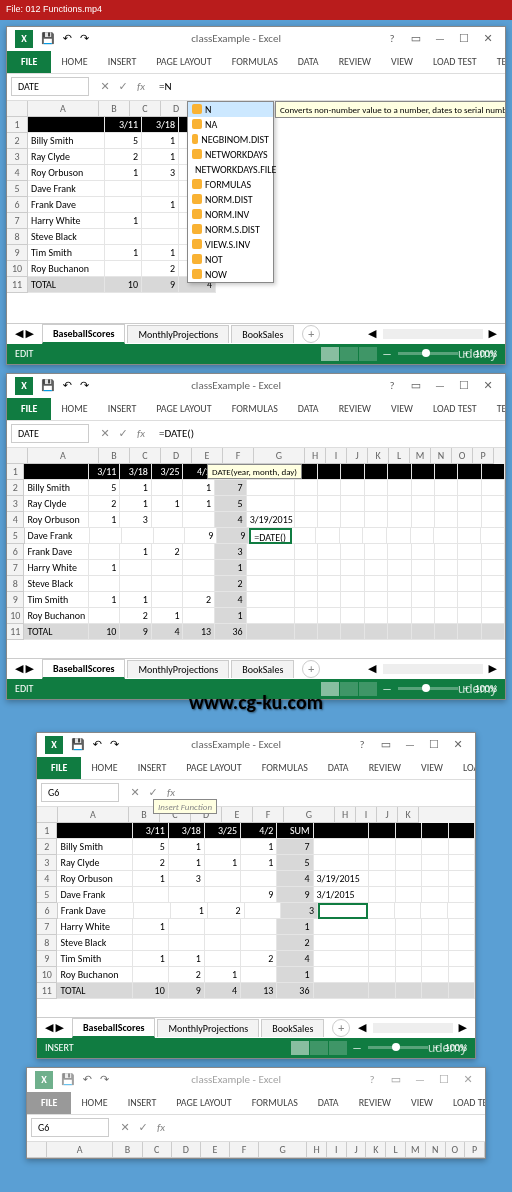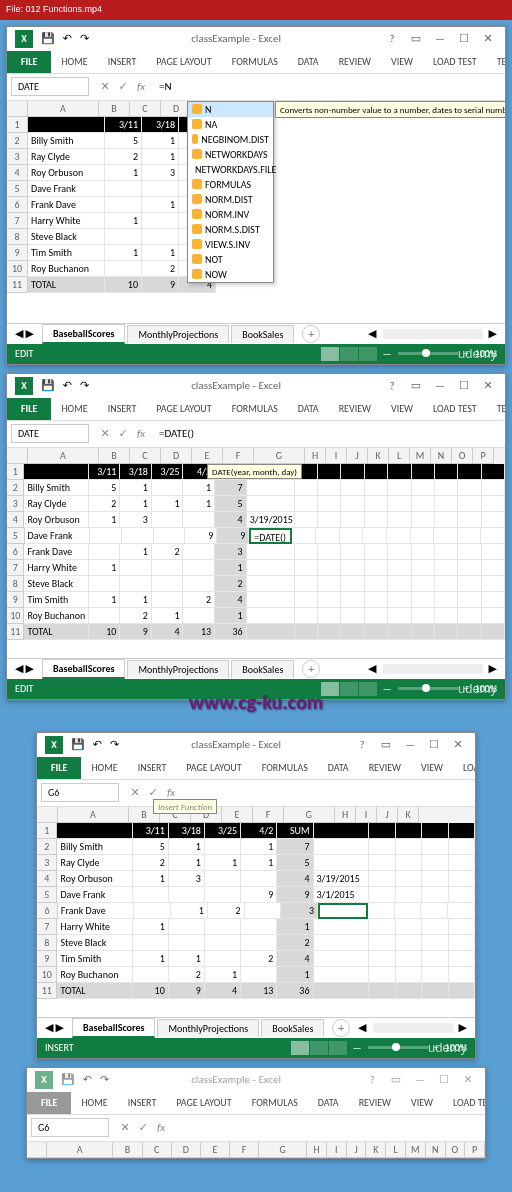--- a/index.html
+++ b/index.html
@@ -41,21 +41,21 @@
 .sheet-tab{padding:2px 10px;font-size:10px;border:1px solid #ccc;background:#f3f3f3;border-bottom:none}
 .sheet-tab.active{background:#fff;border-bottom:2px solid #107c41;font-weight:bold}
 .add-sheet{width:16px;height:16px;border:1px solid #ccc;border-radius:50%;display:flex;align-items:center;justify-content:center;font-size:12px;color:#888;margin-left:6px}
 .status-bar{background:#107c41;color:#fff;height:20px;display:flex;align-items:center;padding:0 8px;font-size:10px;justify-content:space-between}
 .status-right{display:flex;align-items:center;gap:6px}
 .view-btns{display:flex;gap:1px}
 .view-btn{width:18px;height:14px;background:rgba(255,255,255,.2)}
 .view-btn.active{background:rgba(255,255,255,.5)}
 .zoom-slider{width:60px;height:3px;background:rgba(255,255,255,.3);position:relative}
 .zoom-slider::after{content:'';position:absolute;width:8px;height:8px;background:#fff;border-radius:50%;top:-3px;left:40%}
-.watermark{color:#701a75;font-size:20px;font-weight:bold;text-align:center;position:relative;top:-18px;text-shadow:1px 1px 2px rgba(0,0,0,.5)}
+.watermark{color:#000000;font-size:20px;font-weight:bold;text-align:center;position:relative;top:-18px;text-shadow:1px 1px 2px rgba(0,0,0,.5)}
 .udemy{position:absolute;bottom:3px;right:8px;color:rgba(255,255,255,.7);font-size:13px;font-family:Arial}
 .panel-wrap{position:relative}
 </style>
 </head>
 <body>
 
 <div class="metadata">
   <div>File: 012 Functions.mp4</div>
 </div>
 

